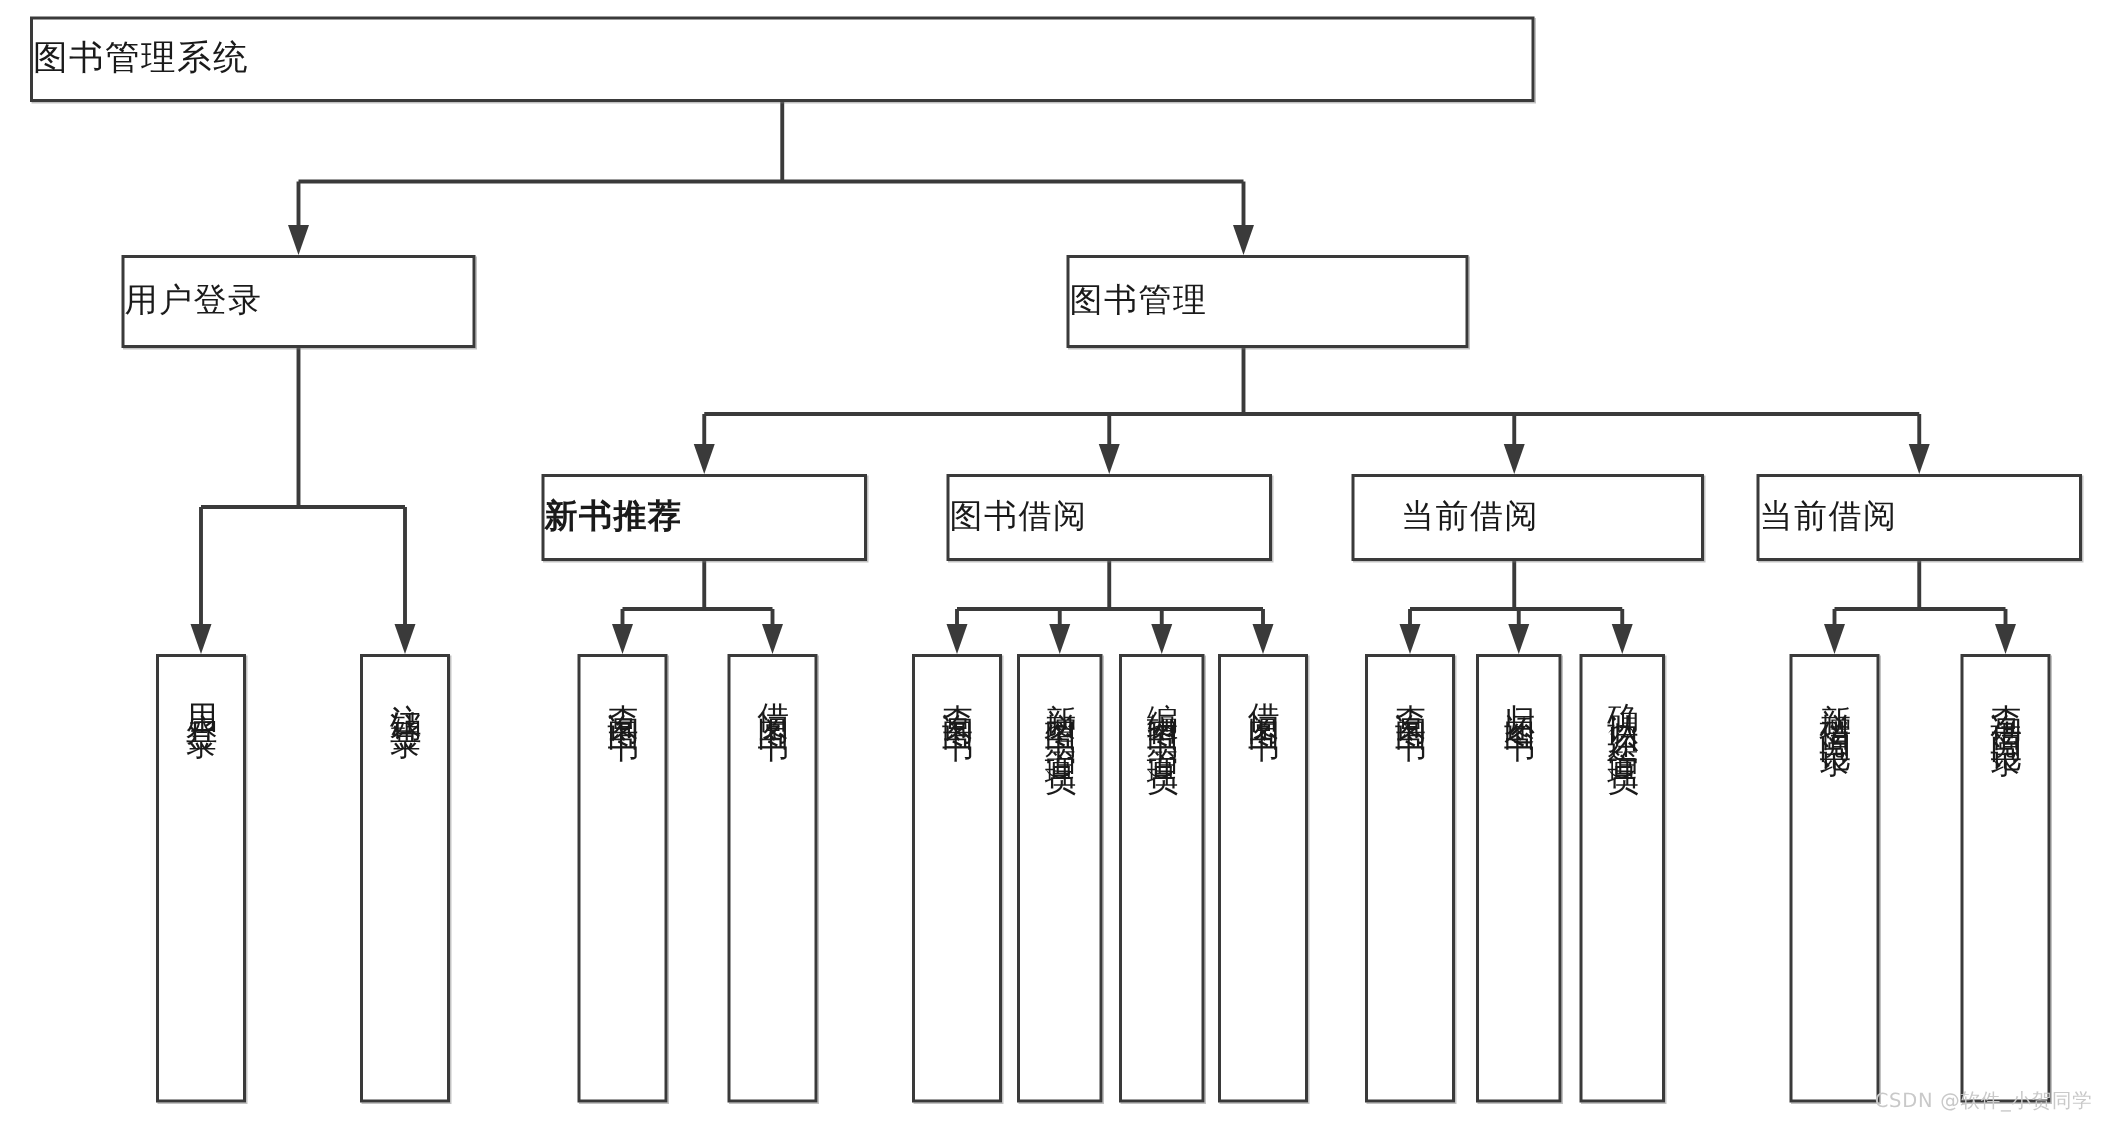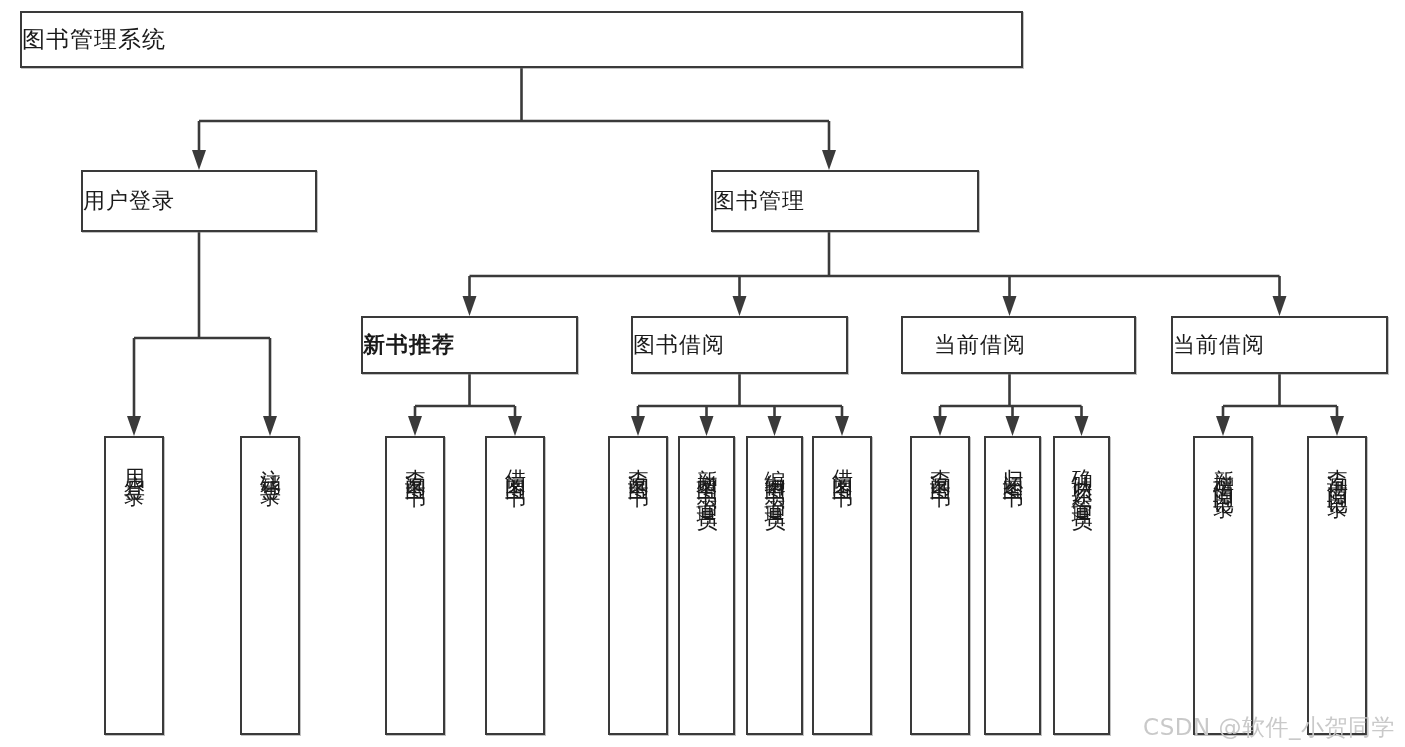--- a/index.html
+++ b/index.html
@@ -56,21 +56,21 @@
     stroke:#3a3a3a;
     stroke-width:2.6;
     fill:none;
     stroke-linecap:butt;
   }
   svg.links polygon{ fill:#3a3a3a; }
   .watermark{
     position:absolute;
     right:10px;
     bottom:4px;
-    font-size:23px;
+    font-size:13px;
     color:#c9c9c9;
     letter-spacing:.5px;
     white-space:nowrap;
     user-select:none;
   }
 </style>
 </head>
 <body>
 
 <div id="canvas">

